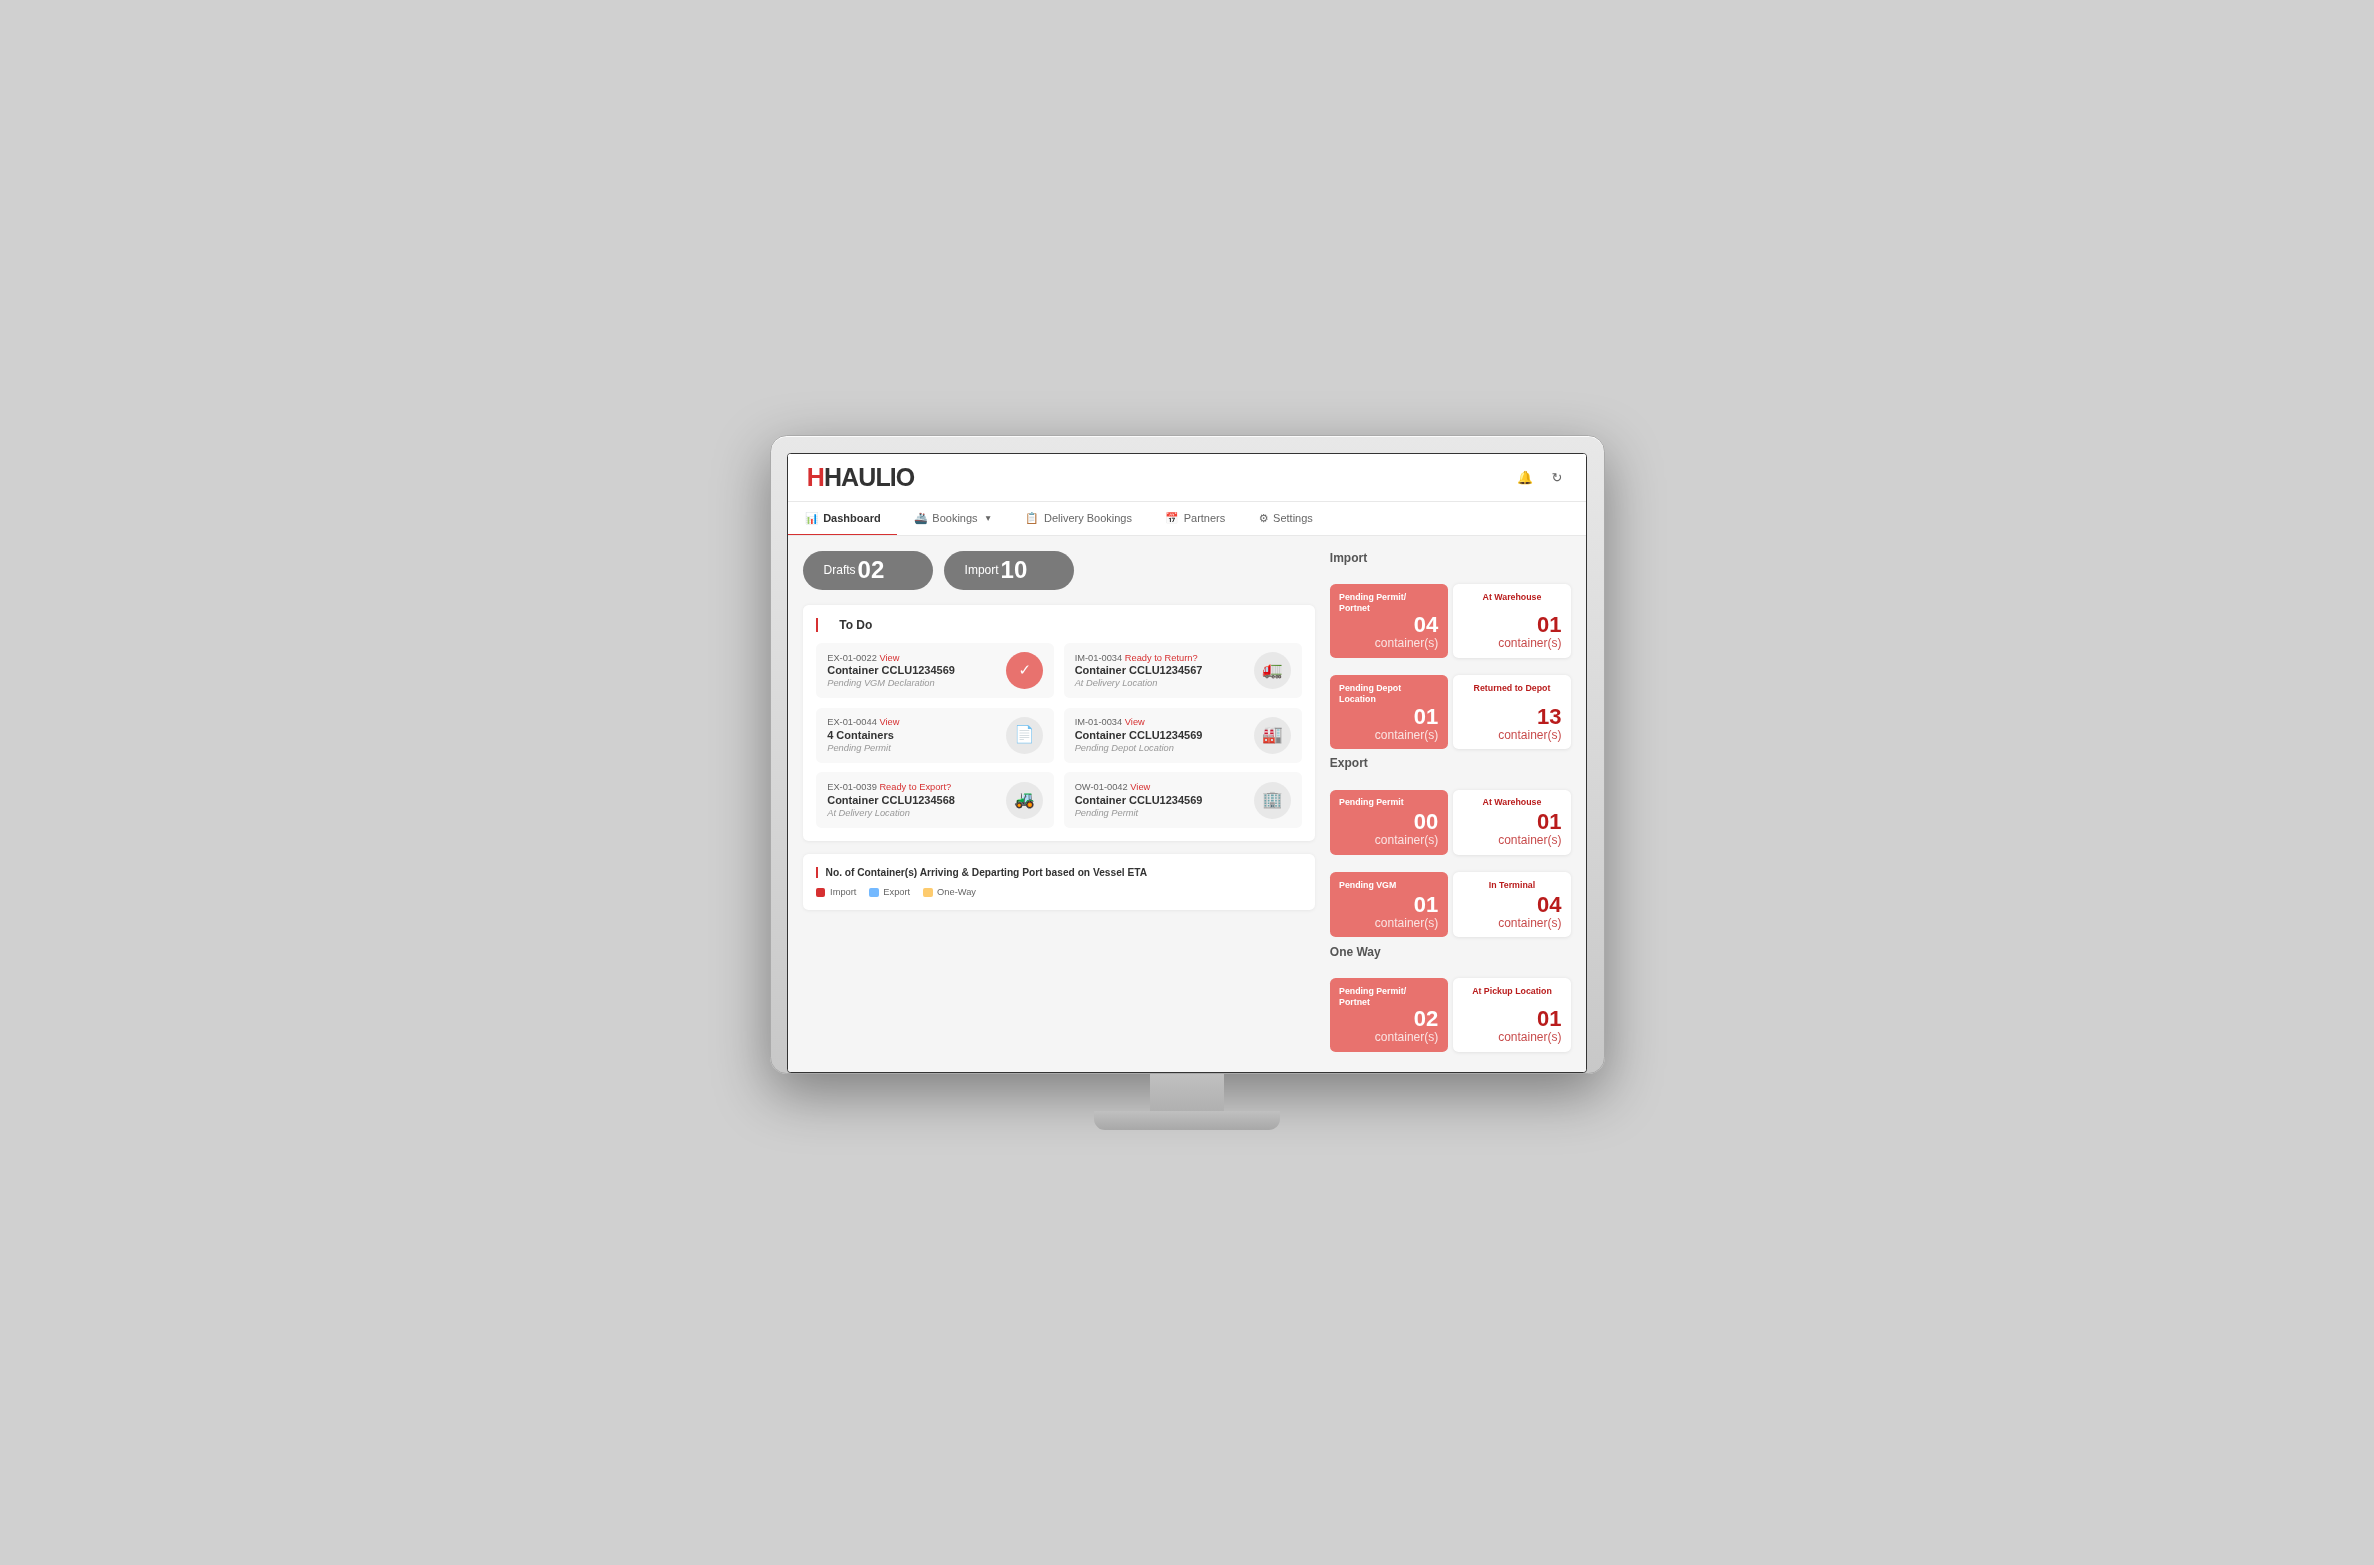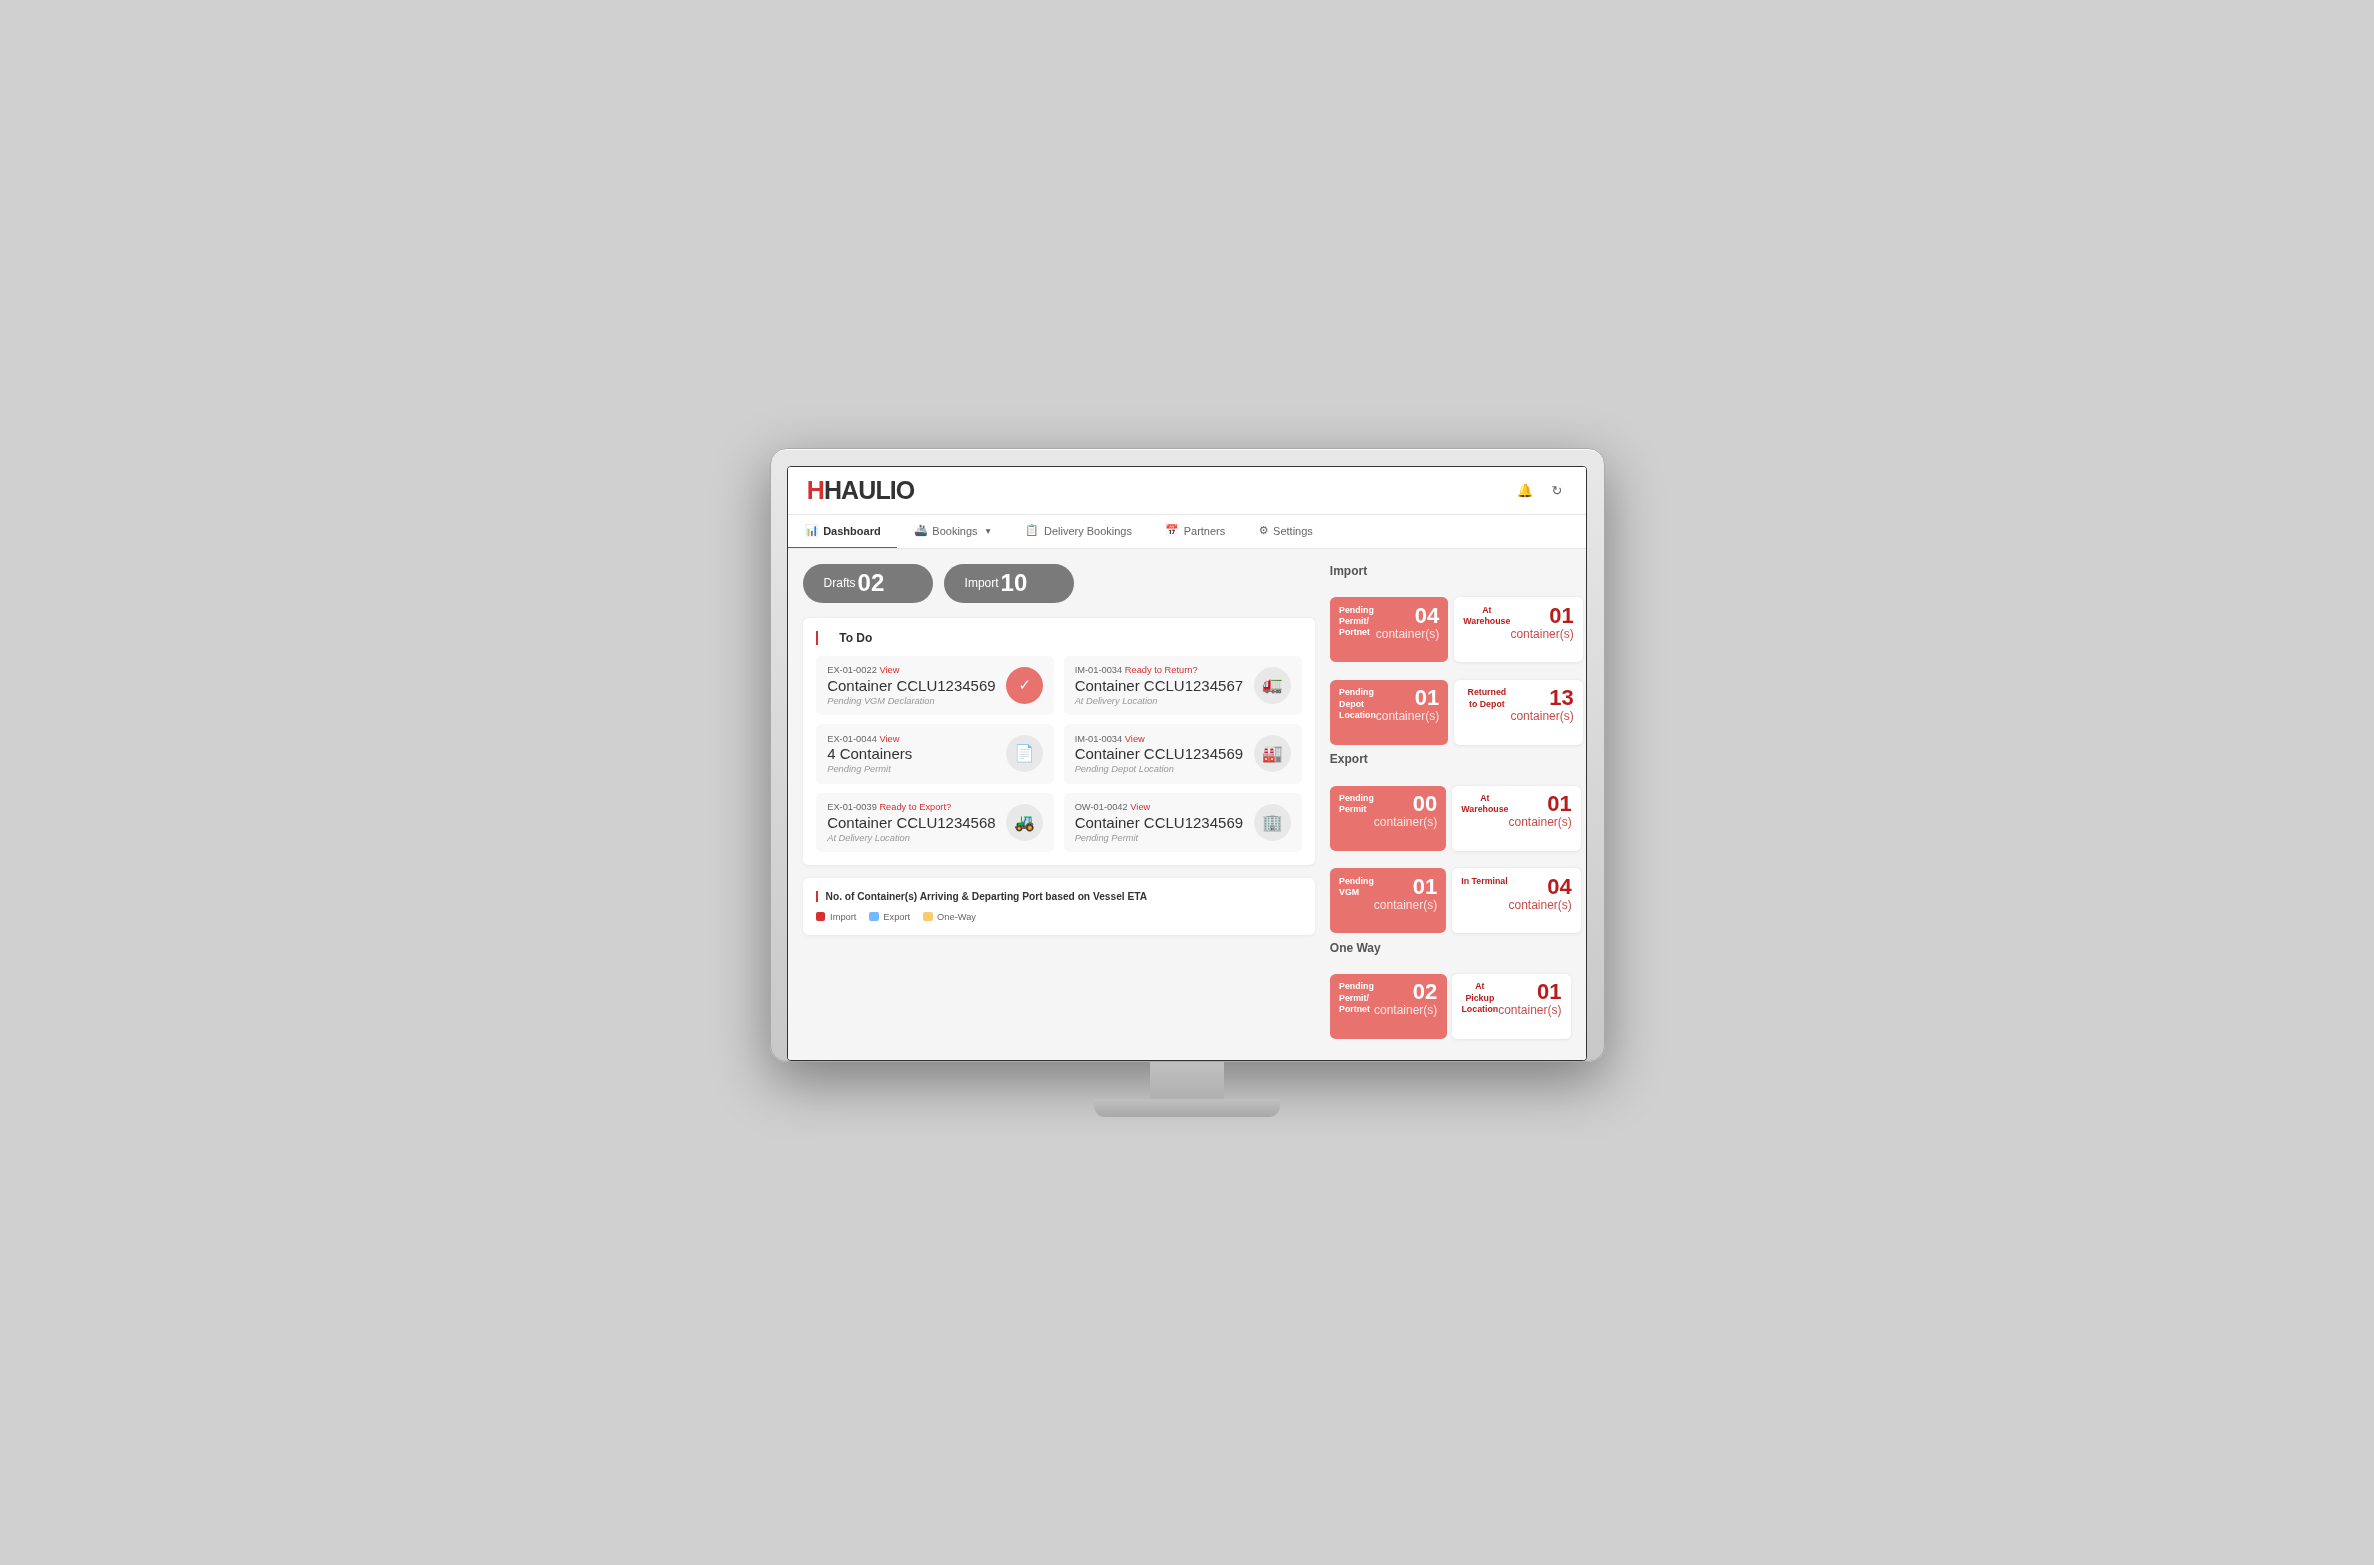--- a/index.html
+++ b/index.html
@@ -209,22 +209,22 @@
       margin-bottom: 1.9px;
     }
 
     .todo-ref a {
       color: #d63031;
       text-decoration: none;
       cursor: pointer;
     }
 
     .todo-container {
-      font-size: 15px;
-      font-weight: 400;
+      font-size: 11px;
+      font-weight: 700;
       color: #333;
       margin-bottom: 1.9px;
     }
 
     .todo-status {
       font-size: 9.3px;
       color: #999;
       font-style: italic;
     }
 
@@ -300,21 +300,21 @@
       grid-template-columns: 1fr 1fr;
       gap: 5.6px;
       margin-bottom: 5.6px;
     }
 
     .stat-card {
       border-radius: 5.6px;
       padding: 7.4px 9.3px;
       min-height: 65px;
       display: flex;
-      flex-direction: row;
+      flex-direction: column;
       justify-content: space-between;
       margin-top: 12px;
     }
 
     .stat-card.red {
       background: #e8726e;
       color: #fff;
     }
 
     .stat-card.white {

